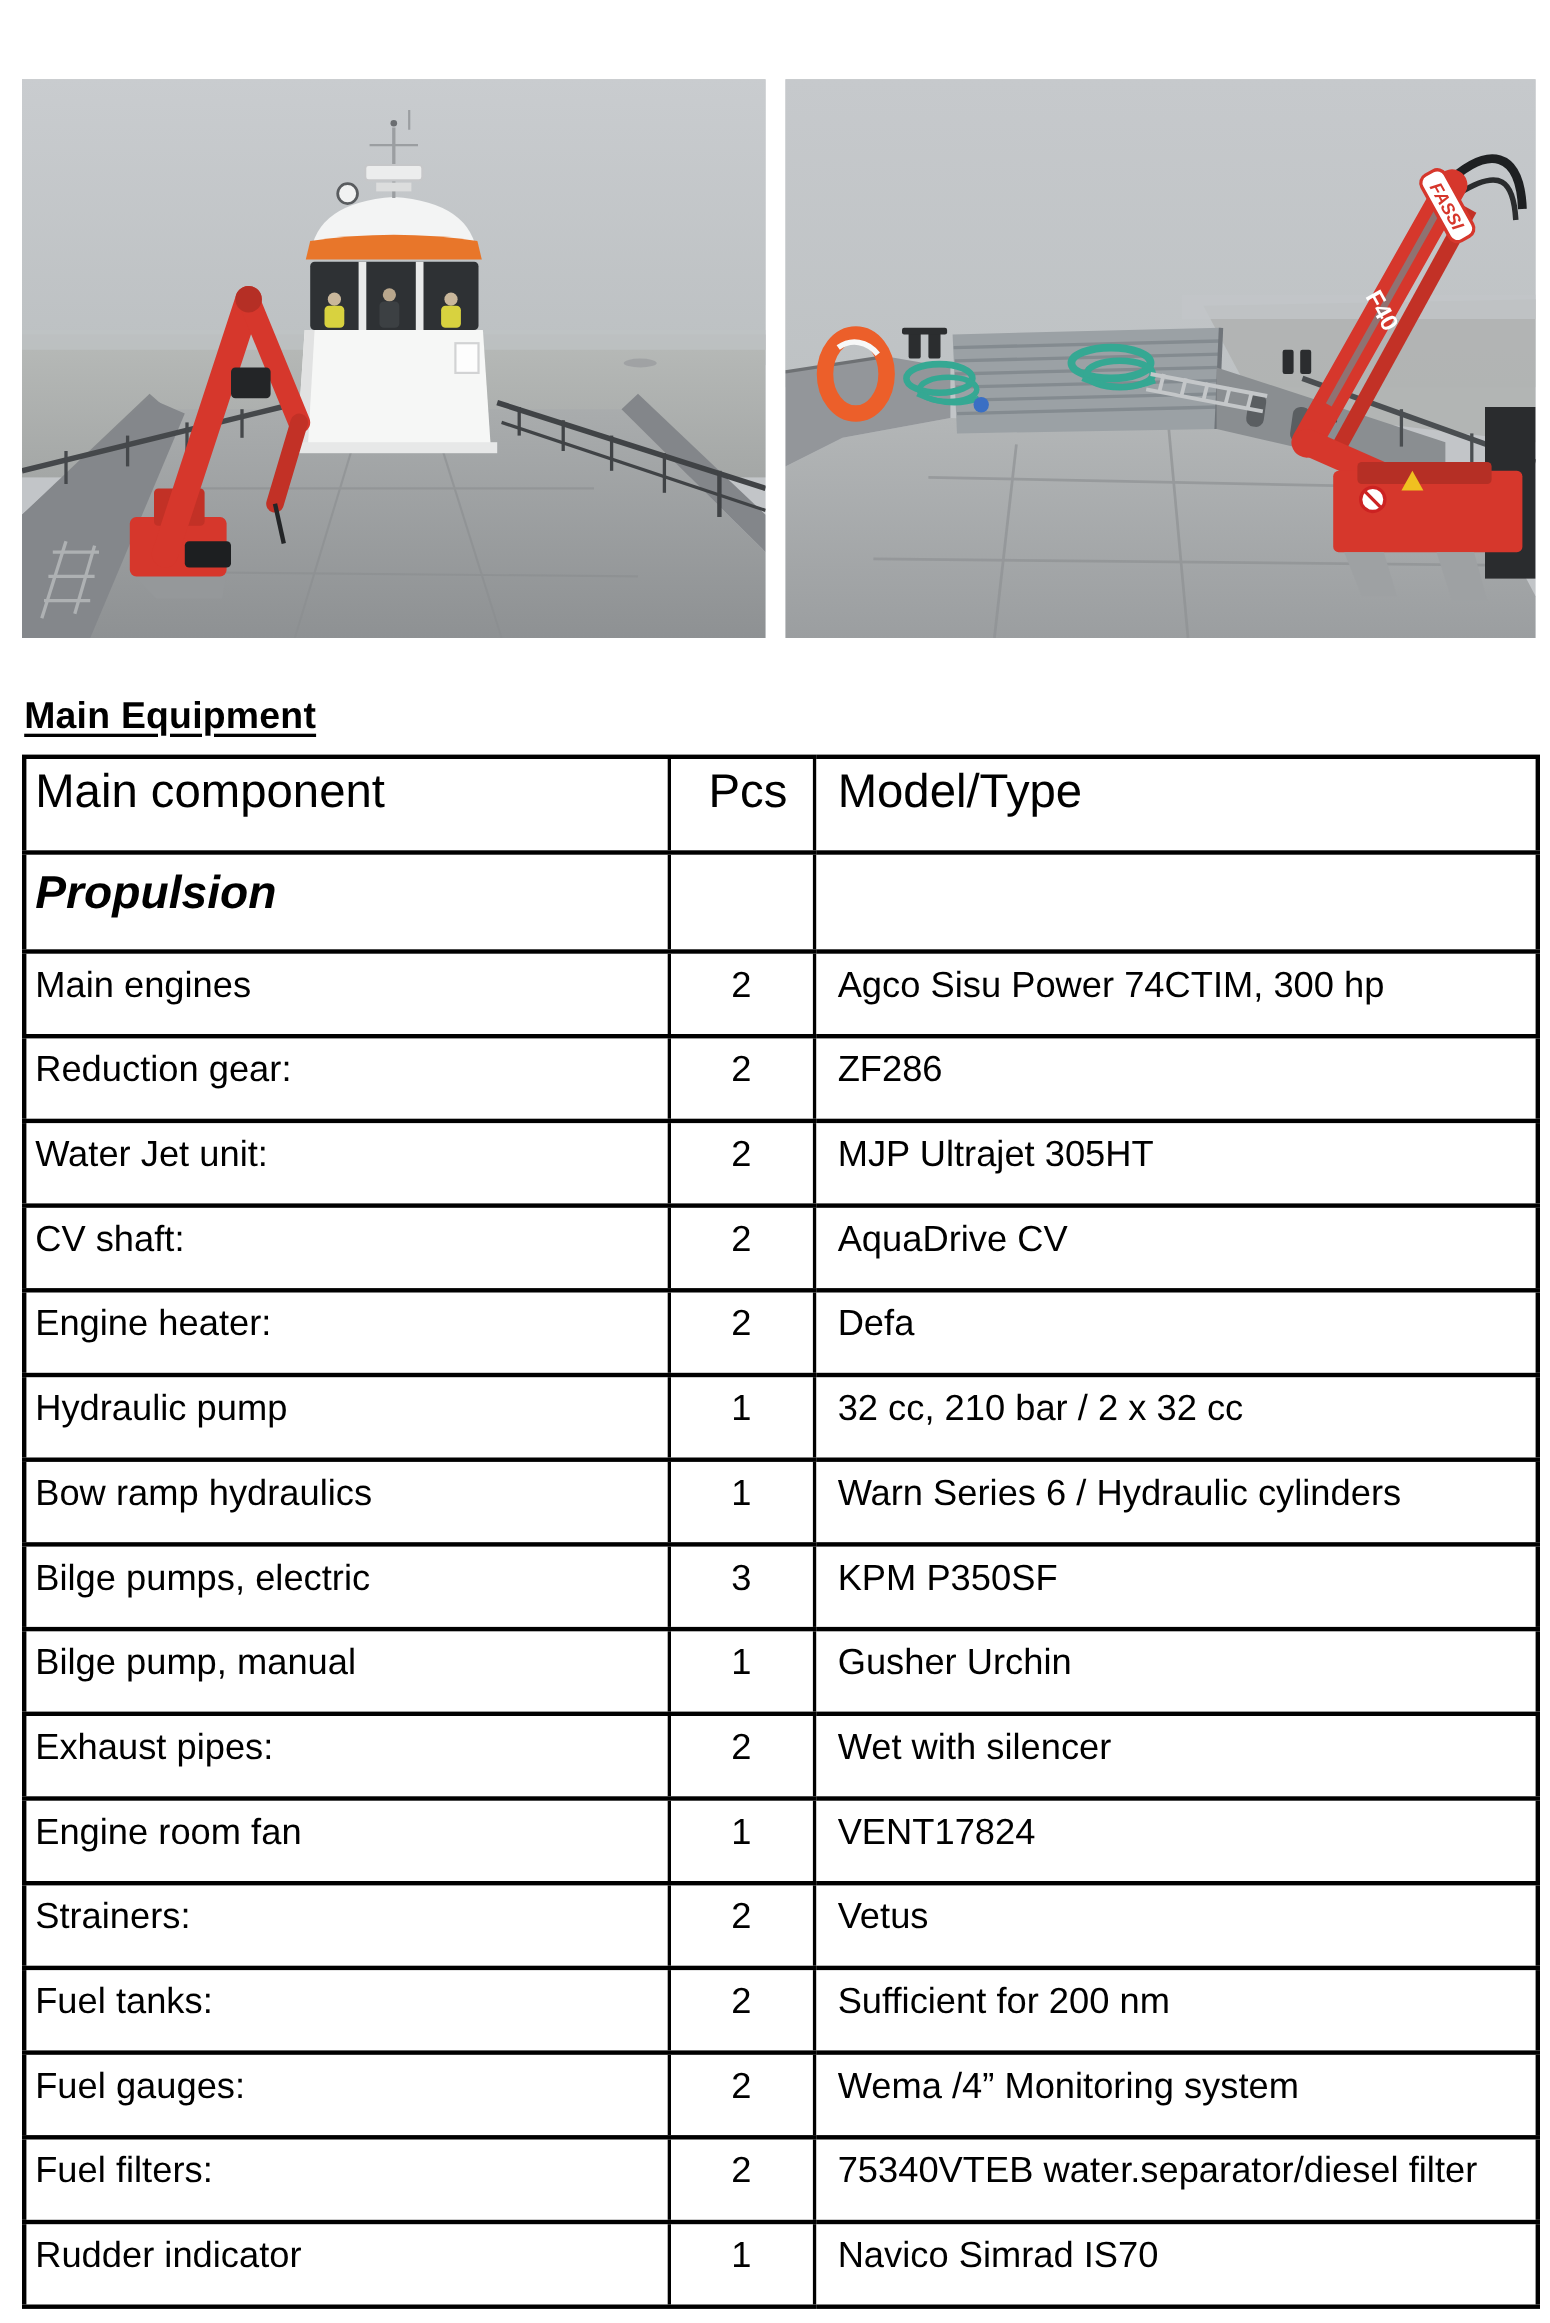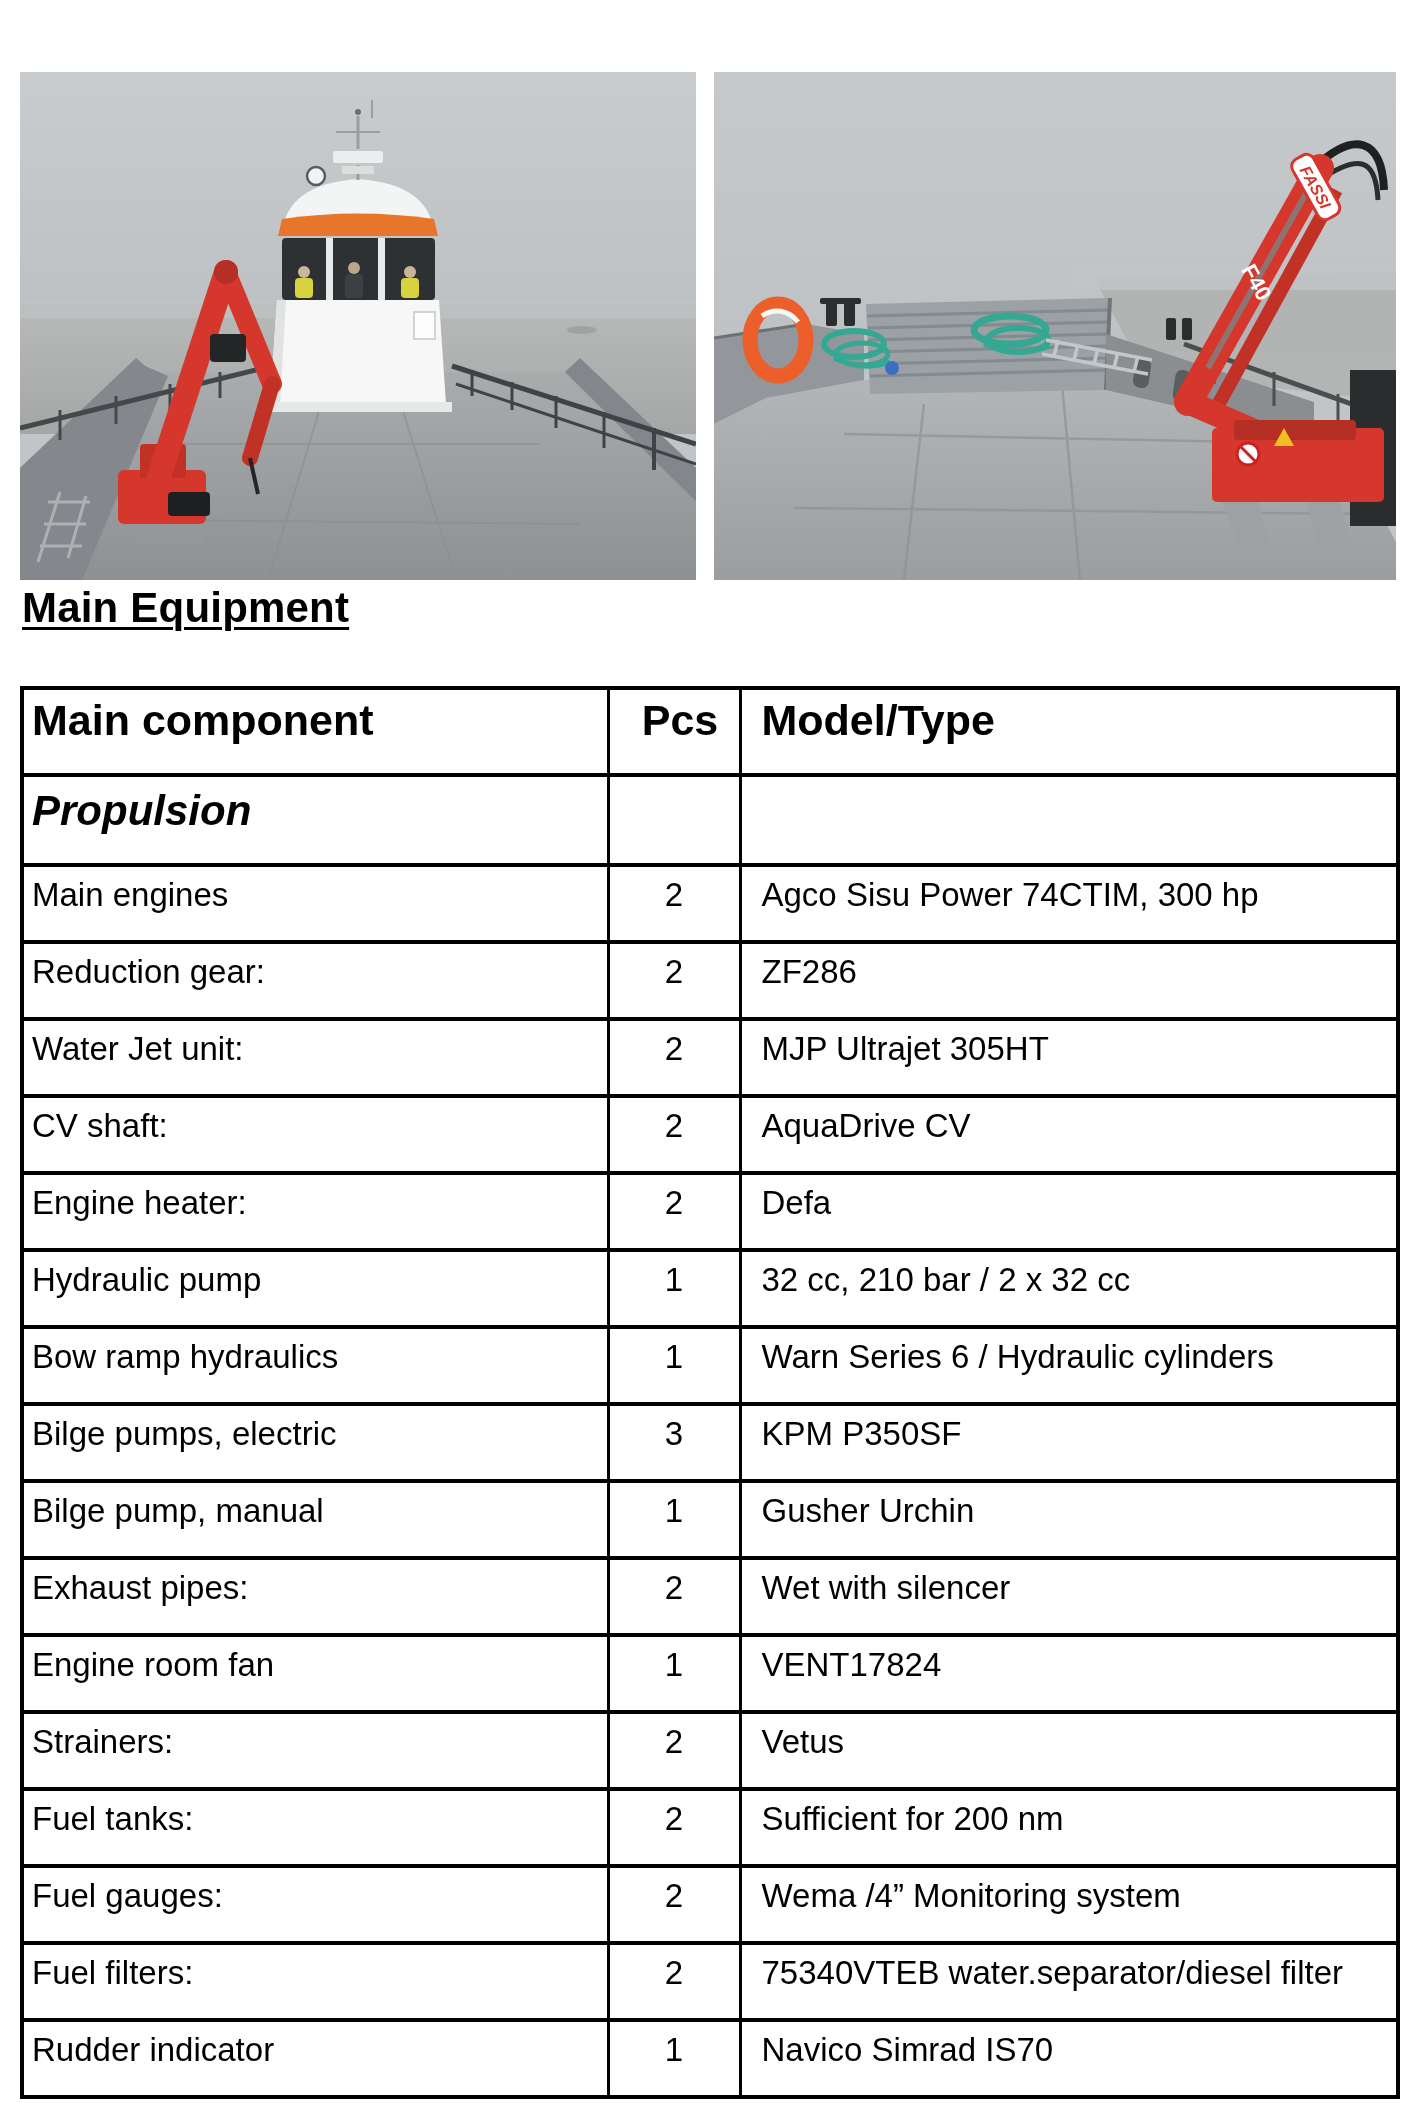--- a/index.html
+++ b/index.html
@@ -16,22 +16,22 @@
     position: absolute;
     left: 20px;
     top: 72px;
     display: flex;
     gap: 18px;
   }
   .photo { display: block; background: #c2c5c8; }
   .heading {
     position: absolute;
     left: 22px;
-    top: 584px;
-    font-size: 42px;
+    top: 632px;
+    font-size: 34px;
     font-weight: 700;
     text-decoration: underline;
     text-decoration-thickness: 3px;
     text-underline-offset: 5px;
     letter-spacing: 0.2px;
   }
   table.equip {
     position: absolute;
     left: 20px;
     top: 686px;
@@ -45,21 +45,21 @@
     border-top-width: 4px;
     border-bottom-width: 4px;
     vertical-align: top;
     background: #fff;
     overflow: hidden;
     white-space: nowrap;
   }
   .equip .hrow th {
     height: 87px;
     font-size: 43px;
-    font-weight: 700;
+    font-weight: 400;
     text-align: left;
     padding: 6px 8px 0 8px;
   }
   .equip .hrow th.c2 { text-align: center; padding-left: 12px; padding-right: 0; }
   .equip .srow td { height: 90px; font-style: italic; }
   .equip .srow td.c1 {
     font-size: 42px;
     font-weight: 700;
     padding: 10px 8px 0 8px;
   }

